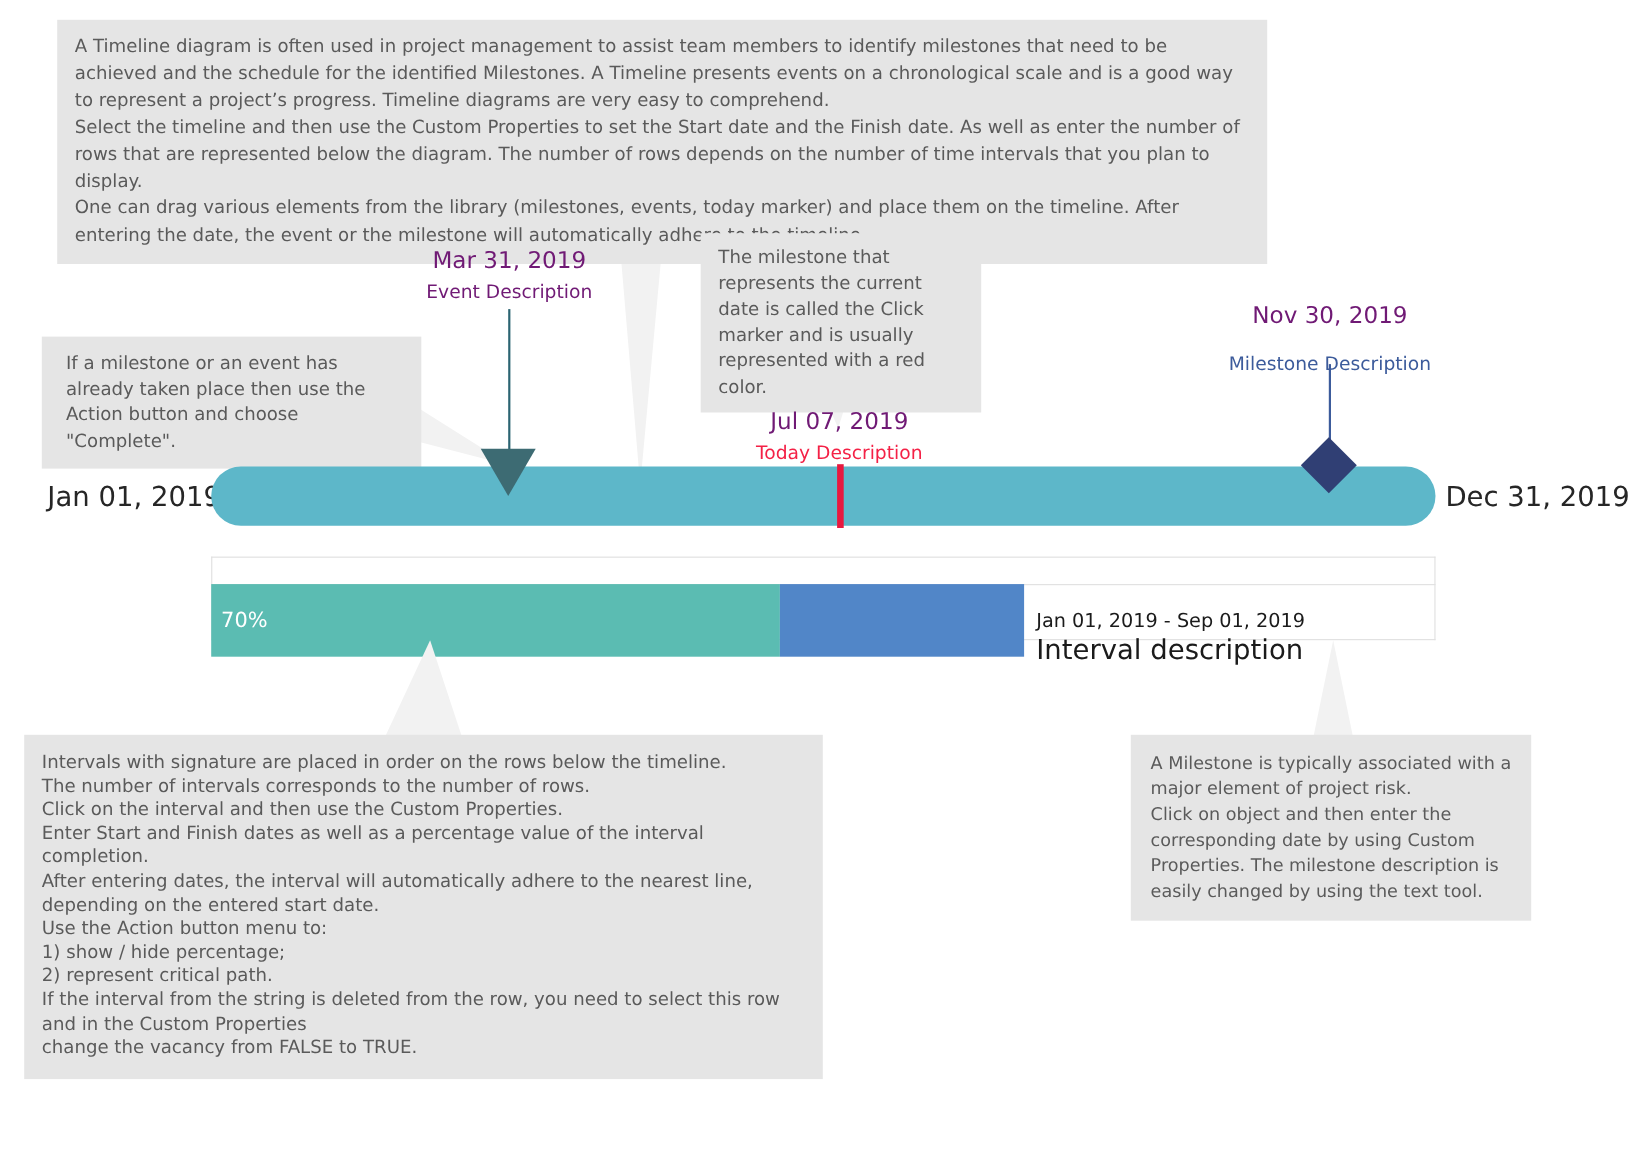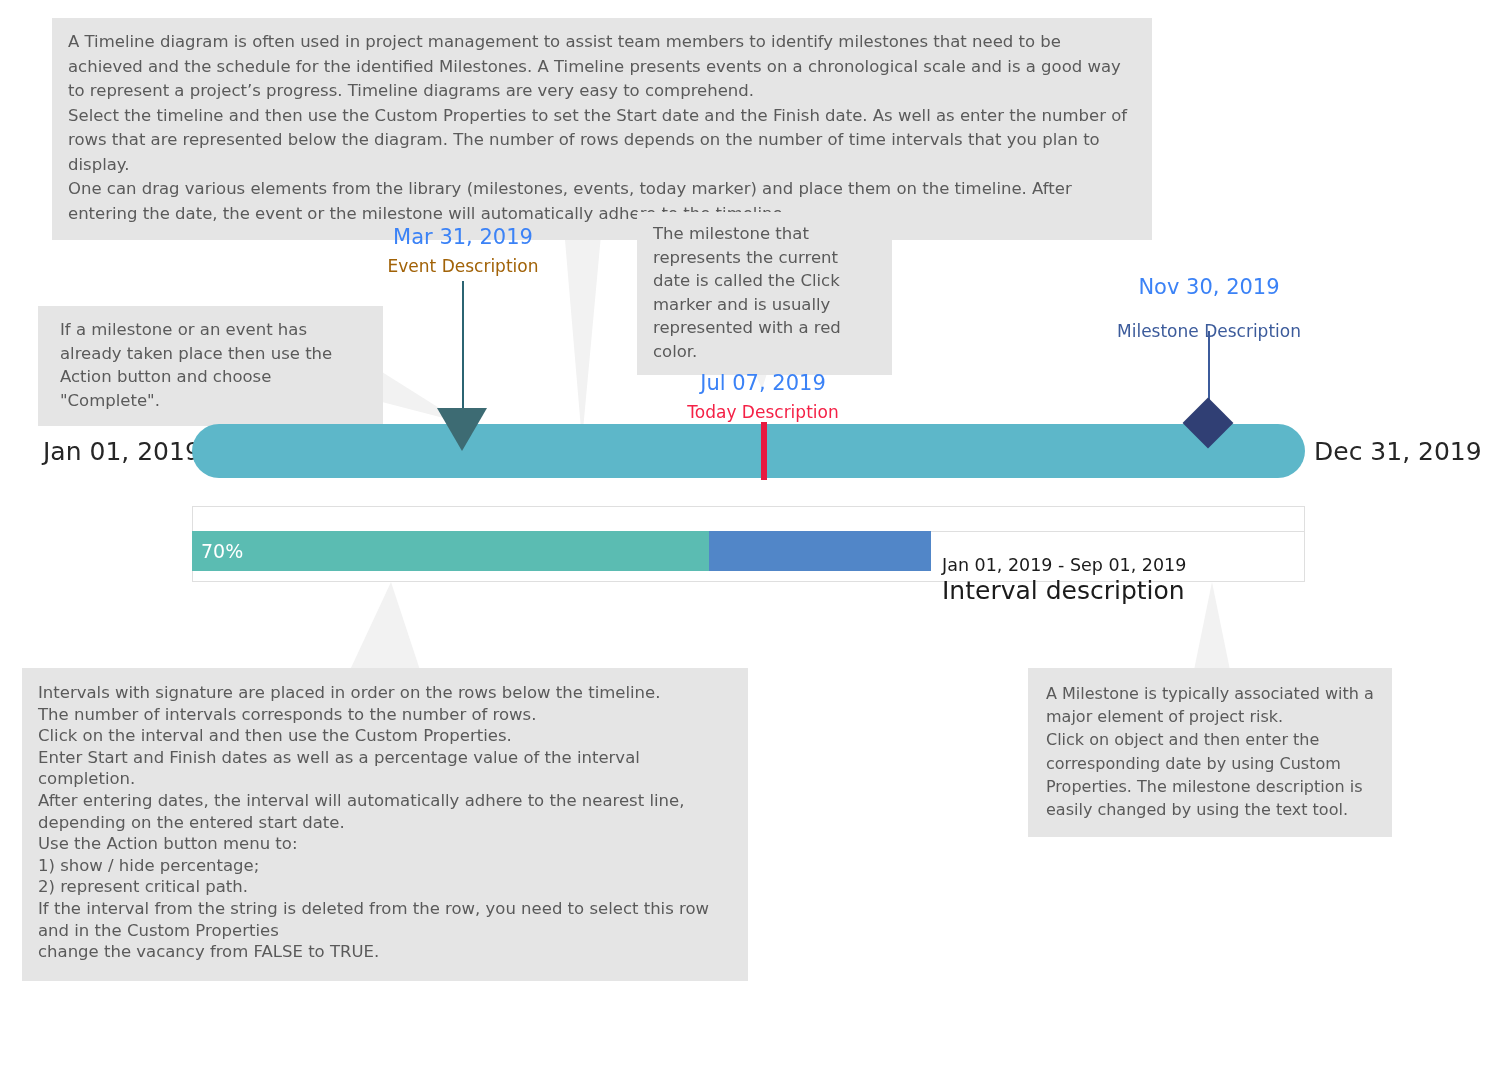--- a/index.html
+++ b/index.html
@@ -134,21 +134,21 @@
 
   
   .marker-stem {
     position: absolute;
     width: 2px;
     background: #2b6472;
   }
   .marker-date {
     position: absolute;
     font-size: 21px;
-    color: #3b82f6;
+    color: #701a75;
     white-space: nowrap;
     text-align: center;
     transform: translateX(-50%);
   }
   .marker-desc {
     position: absolute;
     font-size: 17px;
     white-space: nowrap;
     text-align: center;
     transform: translateX(-50%);
@@ -214,21 +214,21 @@
     top: 0;
     width: 1px;
     height: 76px;
     background: #dfdfdf;
   }
 
   #interval-bar {
     position: absolute;
     left: 192px;
     top: 531px;
-    height: 40px;
+    height: 66px;
     width: 739px;
     display: flex;
   }
   #interval-done {
     background: #5bbcb2;
     width: 70%;
     display: flex;
     align-items: center;
     color: #ffffff;
     font-size: 19px;
@@ -269,21 +269,21 @@
 <svg id="tail-today" viewBox="0 0 70 62" xmlns="http://www.w3.org/2000/svg">
   <polygon points="0,0 46,0 27,60" fill="#f2f2f2"></polygon>
 </svg>
 <div class="note" id="note-today">The milestone that represents the current date is called the Click marker and is usually represented with a red color.</div>
 
 <div class="end-label" id="label-start">Jan 01, 2019</div>
 <div id="timeline-bar" style="background: rgb(93, 183, 201);"></div>
 <div class="end-label" id="label-finish">Dec 31, 2019</div>
 
 <div class="marker-date" id="event-date">Mar 31, 2019</div>
-<div class="marker-desc" id="event-desc" style="color: #a16207;">Event Description</div>
+<div class="marker-desc" id="event-desc" style="color: #701a75;">Event Description</div>
 <div class="marker-stem" id="event-stem"></div>
 <div id="event-triangle" style="border-top-color: rgb(61, 107, 115);"></div>
 
 <div class="marker-date" id="today-date">Jul 07, 2019</div>
 <div class="marker-desc" id="today-desc" style="color: rgb(244, 33, 70);">Today Description</div>
 <div id="today-line" style="background: rgb(232, 25, 63);"></div>
 
 <div class="marker-date" id="milestone-date">Nov 30, 2019</div>
 <div class="marker-desc" id="milestone-desc" style="color: rgb(60, 91, 155);">Milestone Description</div>
 <div class="marker-stem" id="milestone-stem"></div>

